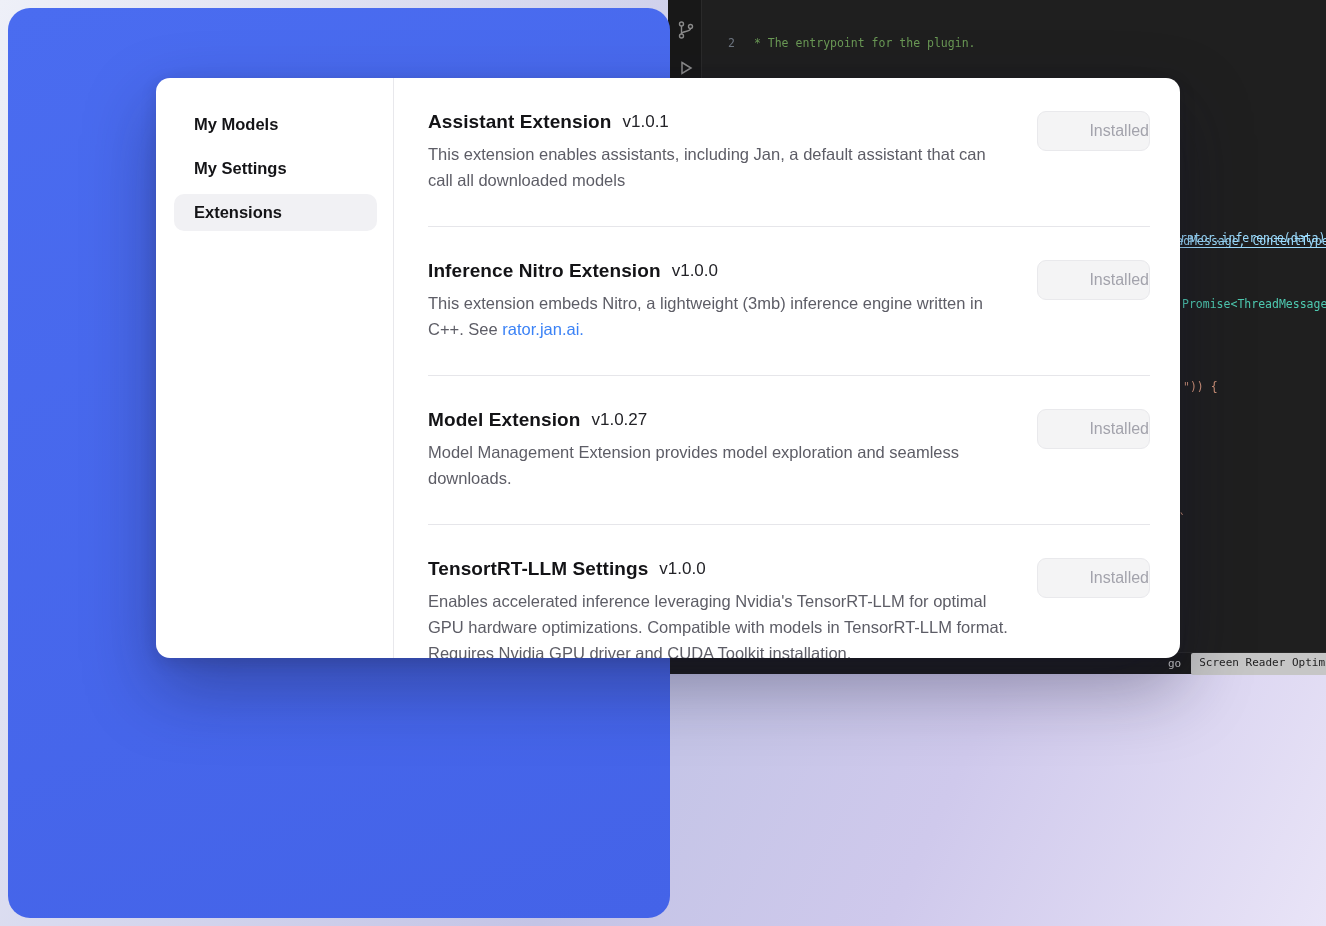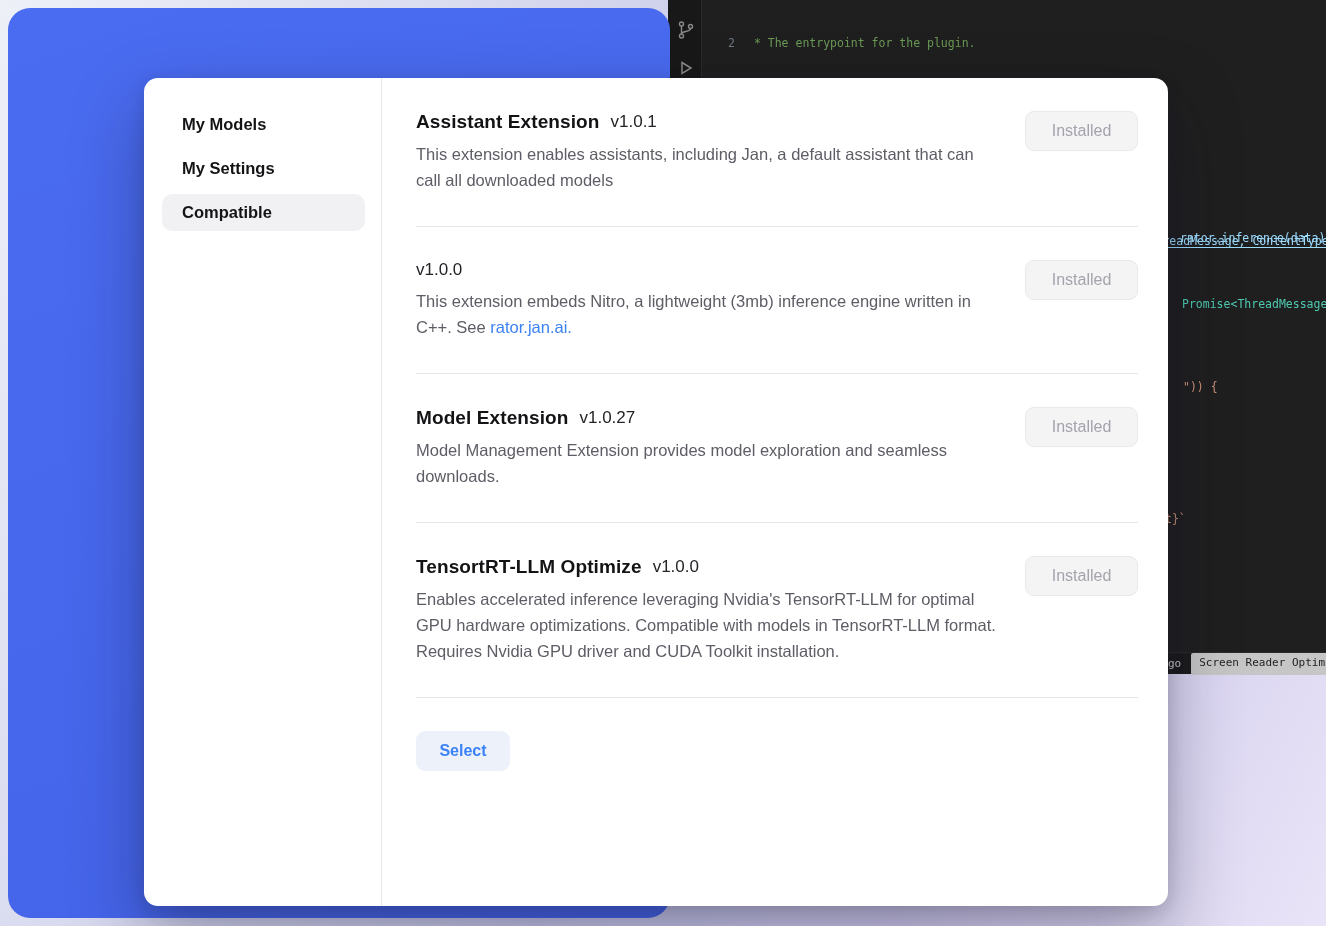--- a/index.html
+++ b/index.html
@@ -51,21 +51,21 @@
   }
   .status-inner { position:absolute; left:500px; top:0; height:22px; display:flex; align-items:center; gap:10px; }
   .status-lang { color:#cccccc; font-size:11px; }
   .status-badge {
     background:#c6c6c6; color:#1e1e1e; font-size:11px; padding:2px 8px 3px 8px;
     white-space:nowrap; border-radius:2px;
   }
 
   
   .modal {
-    position:absolute; left:144px; top:78px; width:1024px; height:828px;
+    position:absolute; left:156px; top:78px; width:1024px; height:580px;
     background:#ffffff; border-radius:14px;
     box-shadow: 0 30px 70px rgba(20,20,45,0.35), 0 4px 16px rgba(20,20,45,0.15);
     display:flex; overflow:hidden;
   }
   .sidebar {
     width:238px; flex:none; border-right:1px solid #e8e8ec; padding:28px 16px 0 18px;
   }
   .side-item {
     padding:9px 20px; margin-bottom:7px; border-radius:10px;
     font-size:16.5px; font-weight:700; color:#141417; cursor:pointer;
@@ -77,21 +77,21 @@
     padding:33px 0 33px 0; border-bottom:1px solid #e6e6ea;
   }
   .ext-row.last { border-bottom:none; }
   .ext-text { width:585px; }
   .ext-heading { display:flex; align-items:center; gap:11px; }
   .ext-name { font-size:19px; font-weight:700; color:#131316; letter-spacing:.1px; }
   .ext-version { font-size:17px; font-weight:400; color:#232328; }
   .ext-desc { margin-top:8px; font-size:16.5px; line-height:26px; color:#5d5d66; }
   .ext-link { color:#3b82f6; text-decoration:none; cursor:pointer; }
   .btn {
-    flex:none; border-radius:9px; font-size:16px; text-align:center;
+    flex:none; border-radius:9px; font-size:16px; text-align:right;
     padding:10px 0; cursor:pointer; border:1px solid transparent;
     font-family:"Liberation Sans", sans-serif;
   }
   .btn-installed {
     width:113px; background:#f4f4f5; border-color:#e9e9ec; color:#a3a3ac; font-weight:400;
   }
   .btn-select {
     width:94px; background:#edf1f9; color:#3b82f6; font-weight:700;
   }
 </style>
@@ -154,40 +154,41 @@
   <div class="modal">
 
     <aside class="sidebar">
       <div class="side-item">
         <span>My Models</span>
       </div>
       <div class="side-item">
         <span>My Settings</span>
       </div>
       <div class="side-item active">
-        <span>Compatible</span>
+        <span>Extensions</span>
       </div>
     </aside>
 
     <main class="content">
 
       <div class="ext-row">
         <div class="ext-text">
           <div class="ext-heading">
             <span class="ext-name">Assistant Extension</span>
             <span class="ext-version">v1.0.1</span>
           </div>
           <div class="ext-desc">This extension enables assistants, including Jan, a default assistant that can call all downloaded models</div>
         </div>
         <button class="btn btn-installed">Installed</button>
       </div>
 
       <div class="ext-row">
         <div class="ext-text">
           <div class="ext-heading">
+            <span class="ext-name">Inference Nitro Extension</span>
             <span class="ext-version">v1.0.0</span>
           </div>
           <div class="ext-desc"><span>This extension embeds Nitro, a lightweight (3mb) inference engine written in C++. See </span><a class="ext-link">rator.jan.ai.</a></div>
         </div>
         <button class="btn btn-installed">Installed</button>
       </div>
 
       <div class="ext-row">
         <div class="ext-text">
           <div class="ext-heading">
@@ -195,21 +196,21 @@
             <span class="ext-version">v1.0.27</span>
           </div>
           <div class="ext-desc">Model Management Extension provides model exploration and seamless downloads.</div>
         </div>
         <button class="btn btn-installed">Installed</button>
       </div>
 
       <div class="ext-row">
         <div class="ext-text">
           <div class="ext-heading">
-            <span class="ext-name">TensortRT-LLM Optimize</span>
+            <span class="ext-name">TensortRT-LLM Settings</span>
             <span class="ext-version">v1.0.0</span>
           </div>
           <div class="ext-desc">Enables accelerated inference leveraging Nvidia's TensorRT-LLM for optimal GPU hardware optimizations. Compatible with models in TensorRT-LLM format. Requires Nvidia GPU driver and CUDA Toolkit installation.</div>
         </div>
         <button class="btn btn-installed">Installed</button>
       </div>
 
       <div class="ext-row last">
         <button class="btn btn-select">Select</button>
       </div>

